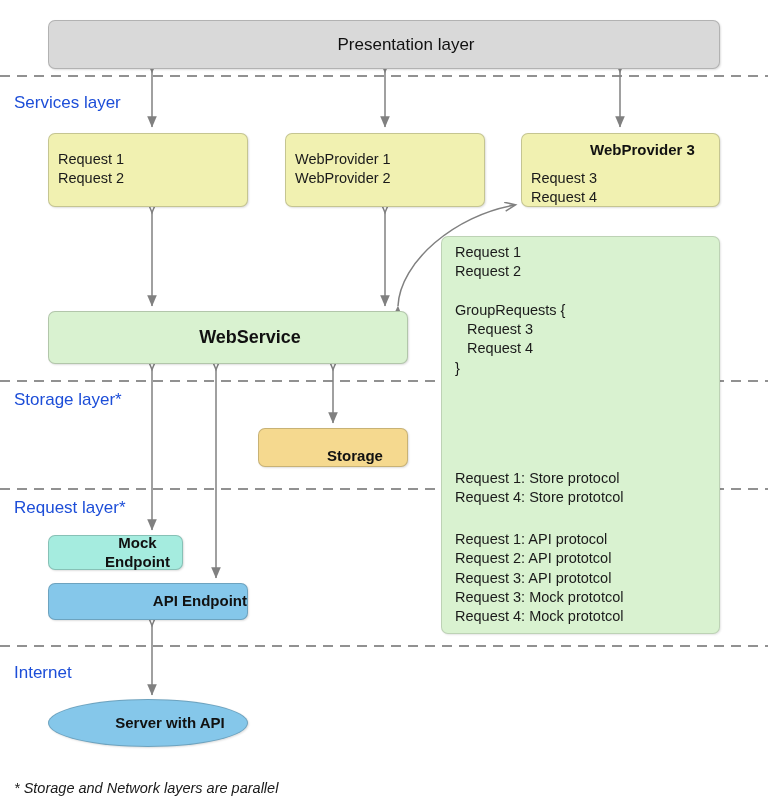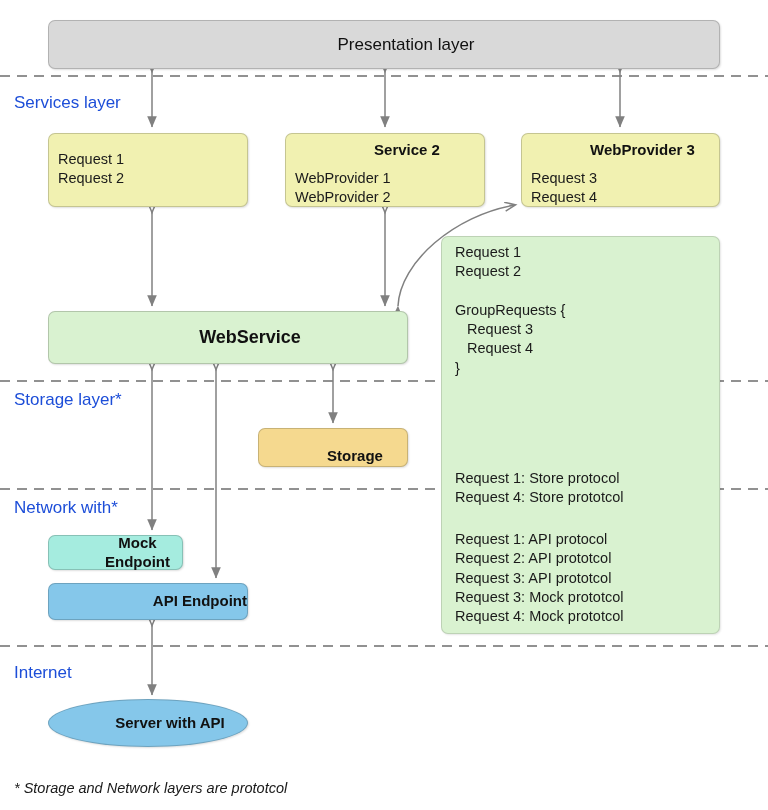--- a/index.html
+++ b/index.html
@@ -185,36 +185,35 @@
       <line x1="152" y1="369" x2="152" y2="530" marker-end="url(#ah)" marker-start="url(#ah-open)"></line>
 
       <line x1="216" y1="369" x2="216" y2="578" marker-end="url(#ah)" marker-start="url(#ah-open)"></line>
 
       <line x1="152" y1="625" x2="152" y2="695" marker-end="url(#ah)" marker-start="url(#ah-open)"></line>
     </g>
   </svg>
 
   <div class="layer-caption" id="layer-caption-services">Services layer</div>
   <div class="layer-caption" id="layer-caption-storage">Storage layer*</div>
-  <div class="layer-caption" id="layer-caption-network">Network with*</div>
+  <div class="layer-caption" id="layer-caption-network">Request layer*</div>
   <div class="layer-caption" id="layer-caption-internet">Internet</div>
 
   <div class="node" id="presentation-layer-box">
     <div class="node-title">Presentation layer</div>
   </div>
 
   <div class="node service-box" id="service-1-box">
     <div class="node-body">
       <div class="node-line">Request 1</div>
       <div class="node-line">Request 2</div>
     </div>
   </div>
 
   <div class="node service-box" id="service-2-box">
-    <div class="node-title">Service 2</div>
     <div class="node-body">
       <div class="node-line">WebProvider 1</div>
       <div class="node-line">WebProvider 2</div>
     </div>
   </div>
 
   <div class="node service-box" id="webprovider-3-box">
     <div class="node-title">WebProvider 3</div>
     <div class="node-body">
       <div class="node-line">Request 3</div>
@@ -260,15 +259,15 @@
 
     <div class="panel-group" id="panel-group-network">
       <div class="panel-line">Request 1: API protocol</div>
       <div class="panel-line">Request 2: API prototcol</div>
       <div class="panel-line">Request 3: API prototcol</div>
       <div class="panel-line">Request 3: Mock prototcol</div>
       <div class="panel-line">Request 4: Mock prototcol</div>
     </div>
   </div>
 
-  <div id="footnote">* Storage and Network layers are prototcol</div>
+  <div id="footnote">* Storage and Network layers are parallel</div>
 
 </div>
 
 </body></html>

